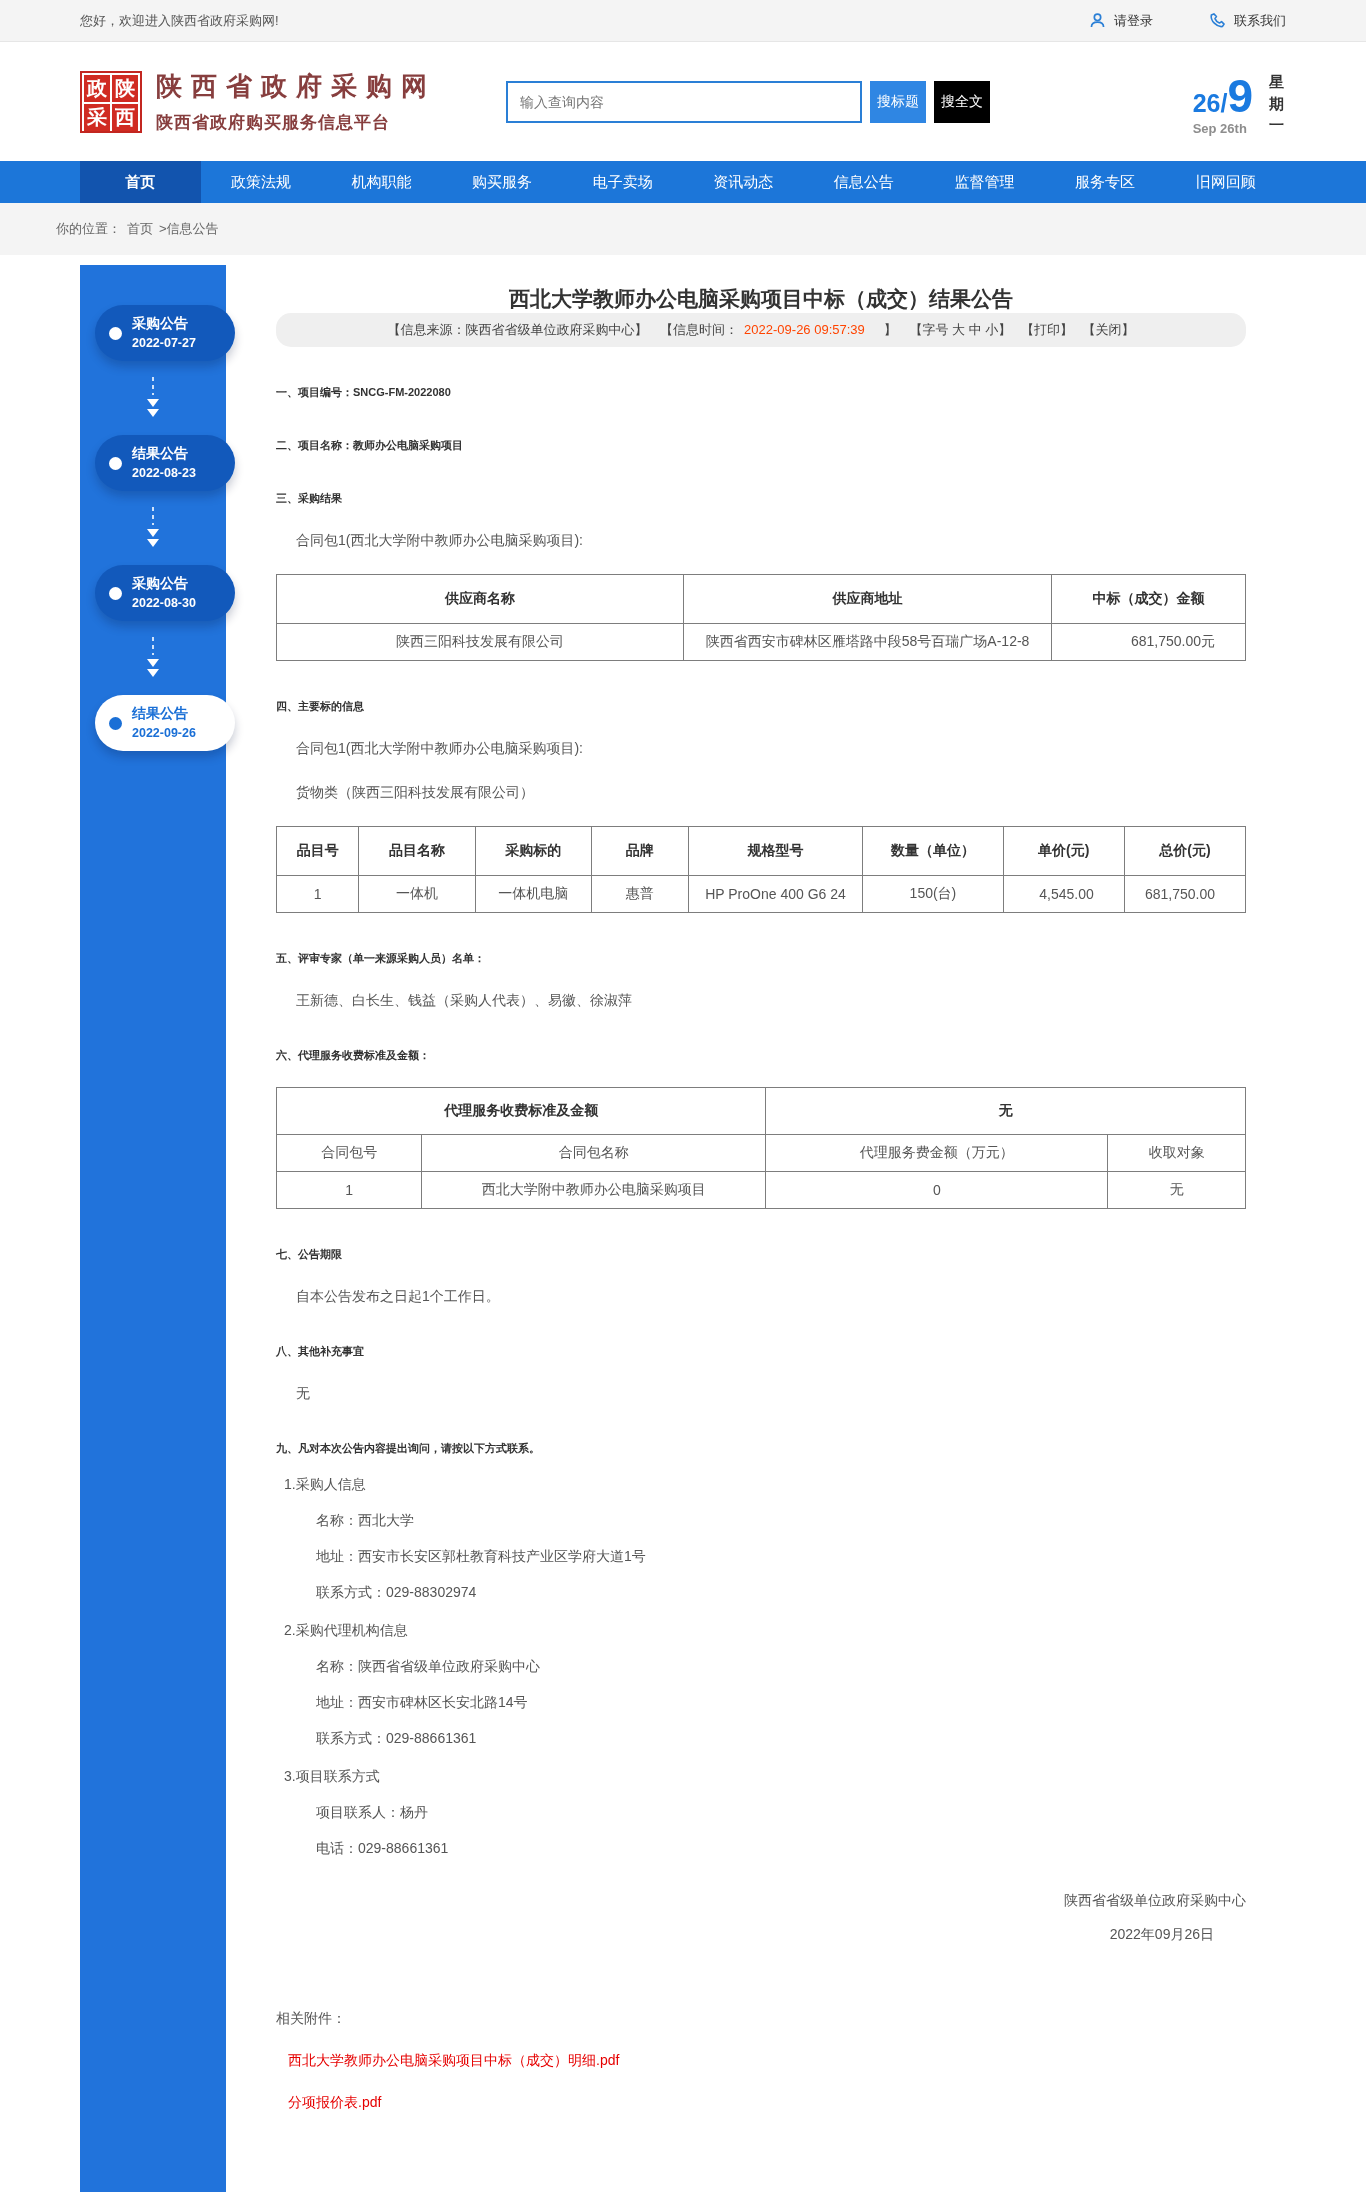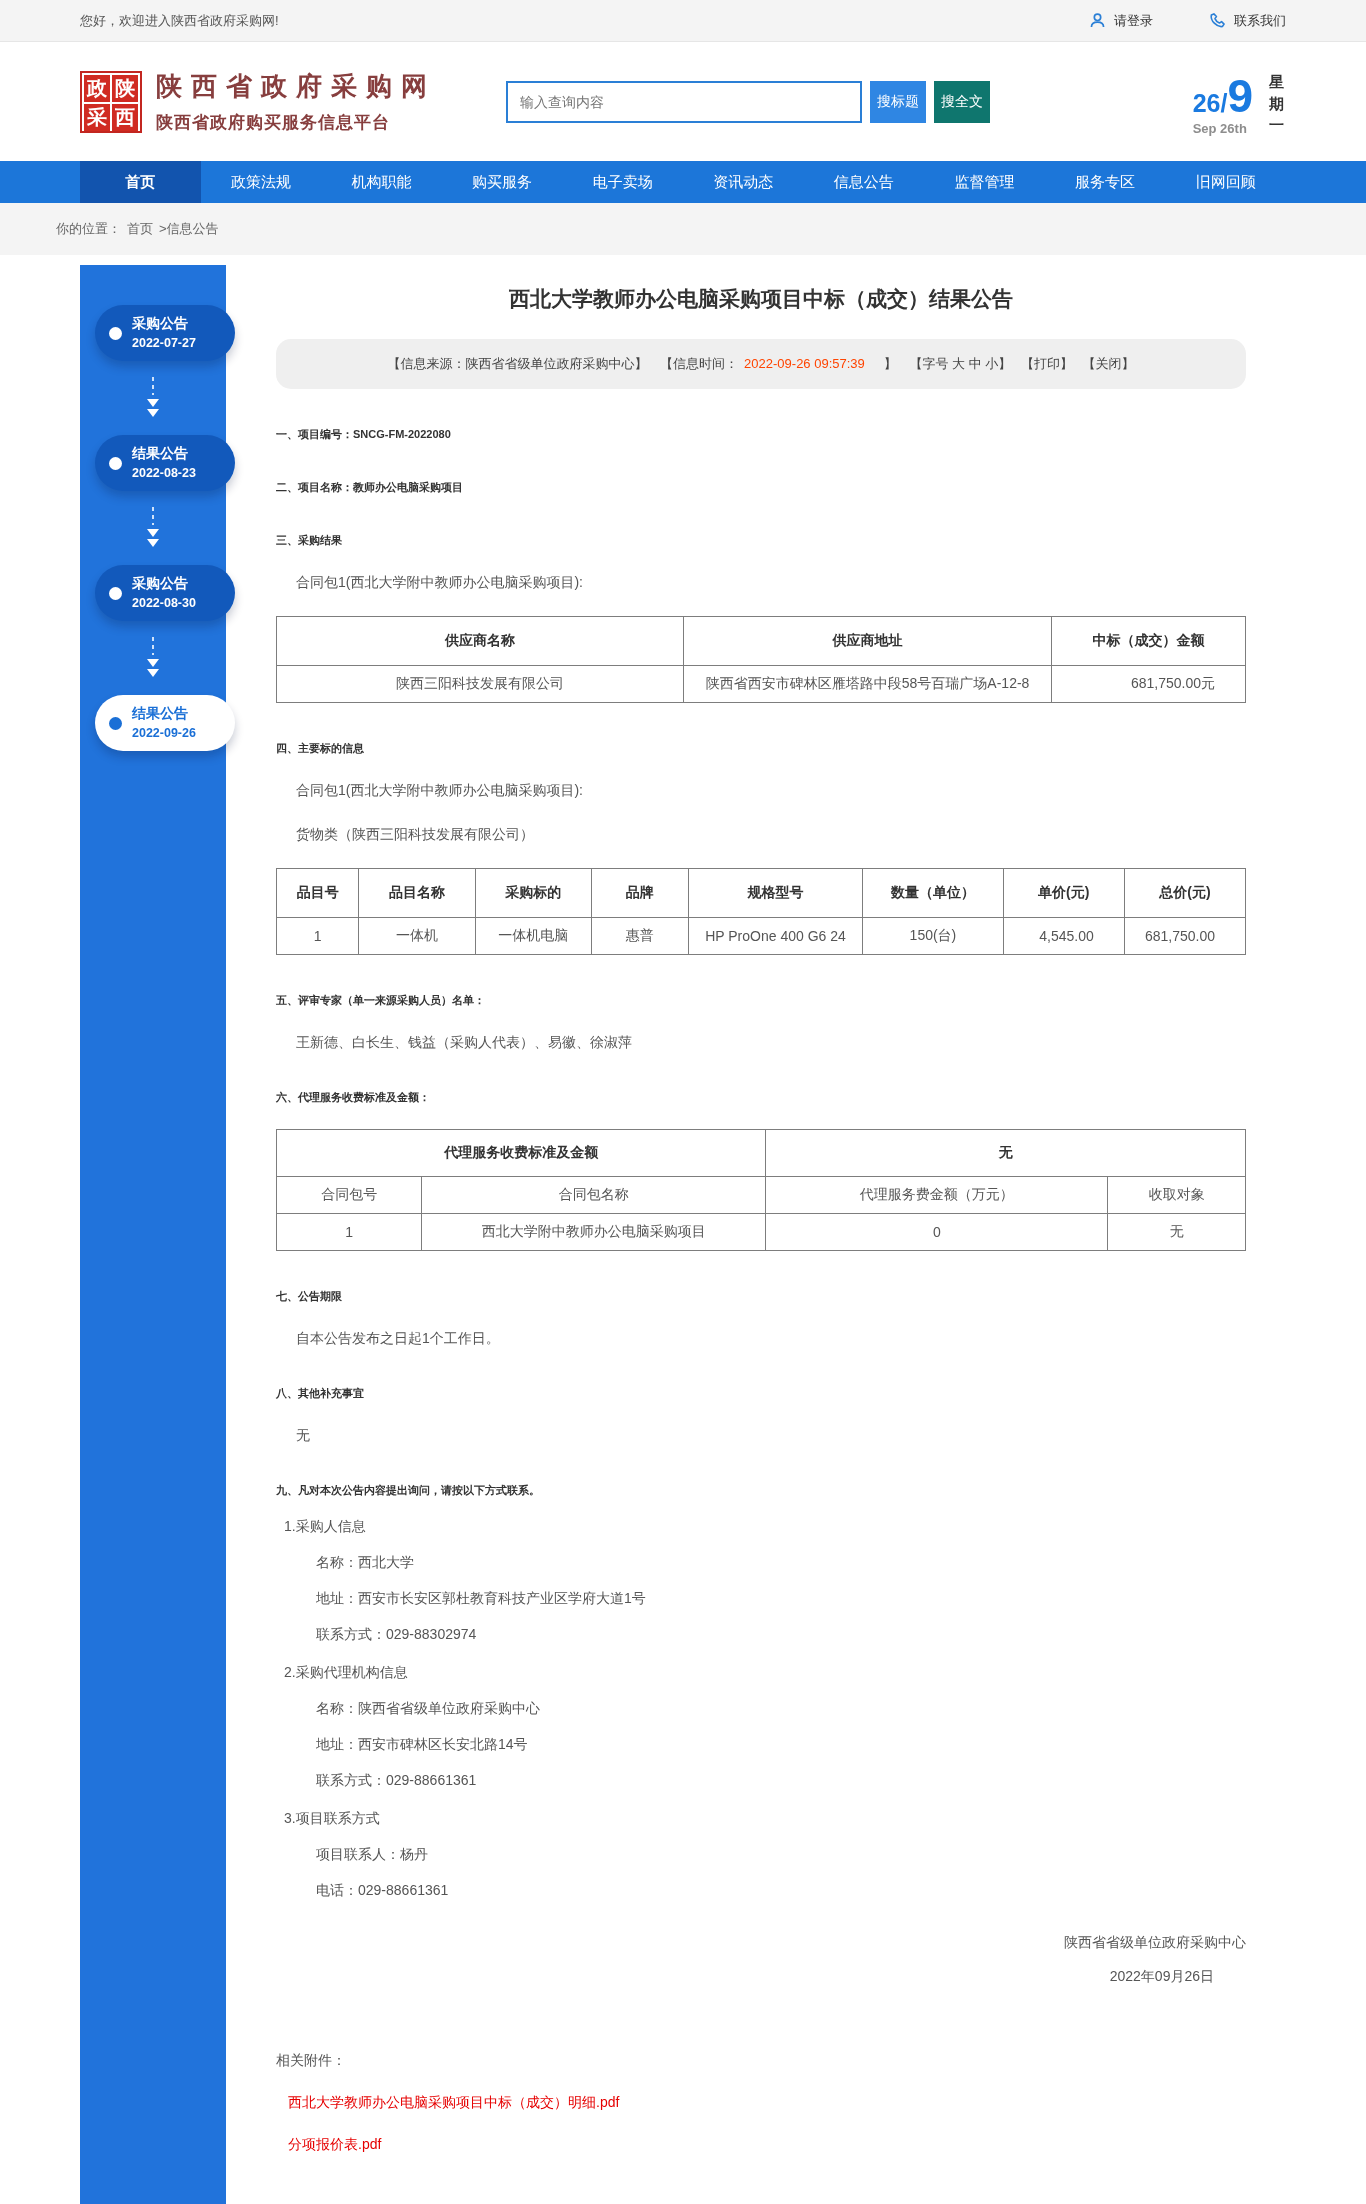--- a/index.html
+++ b/index.html
@@ -22,21 +22,21 @@
   .seal span { background:#d02b22; color:#fff; font-weight:bold; font-size:20px;
     display:flex; align-items:center; justify-content:center; }
   .brand-text .title { font-size:26px; font-weight:bold; color:#873e3e; letter-spacing:9px; white-space:nowrap; }
   .brand-text .subtitle { font-size:17px; font-weight:bold; color:#873e3e; letter-spacing:1px; margin-top:7px; }
   .search-area { display:flex; align-items:center; margin-left:70px; }
   .search-input { width:356px; height:42px; border:2px solid #2a7fd6; padding:0 12px;
     font-size:14px; color:#333; outline:none; font-family:inherit; }
   .search-btn { height:42px; width:56px; border:none; color:#fff; font-size:14px;
     margin-left:8px; cursor:pointer; font-family:inherit; }
   .btn-title { background:#2f86e3; }
-  .btn-full  { background:#0f766e; }
+  .btn-full  { background:#000000; }
   .date-block { margin-left:auto; display:flex; align-items:flex-end; gap:16px; }
   .date-nums { text-align:left; }
   .date-dm { color:#1a7ae0; font-weight:bold; white-space:nowrap; }
   .date-dm .small { font-size:25px; }
   .date-dm .big { font-size:46px; line-height:1; }
   .date-en { color:#8d8d8d; font-size:13px; font-weight:bold; margin-top:2px; }
   .weekday { width:17px; font-size:15px; font-weight:bold; color:#333;
     line-height:1.45; word-break:break-all; margin-top:4px; }
   
   .nav { height:42px; background:#1c76d9; display:flex; padding:0 80px; }
@@ -58,21 +58,21 @@
   .t-txt { line-height:1.5; }
   .t-title { font-size:14px; font-weight:bold; }
   .t-date { font-size:12.5px; font-weight:bold; }
   .t-item.active { background:#fff; color:#1a6fd6; }
   .t-item.active .t-dot { background:#1a6fd6; }
   .t-arrow { display:block; margin:14px auto; }
   
   .content { flex:1; padding:0 40px 80px 50px; }
   .article-title { text-align:center; font-size:21px; font-weight:bold; color:#333; margin-top:30px; }
   .meta-bar { background:#efefef; text-align:center; font-size:13px; color:#444;
-    padding:16px 4px; margin-top:26px; white-space:nowrap;border-radius:15px; }
+    padding:8px 4px; white-space:nowrap;border-radius:15px; }
   .meta-bar span { margin:0 3px; }
   .meta-red { color:#ff4400; }
   .meta-btn { cursor:pointer; }
   .sec-h { font-size:11px; font-weight:bold; color:#333; margin:38px 0 0; }
   .para { font-size:14px; color:#555; margin:26px 0 0 20px; }
   .contact-num { font-size:14px; color:#555; margin:20px 0 0 8px; }
   .contact-line { font-size:14px; color:#555; margin:18px 0 0 40px; }
   table { width:100%; border-collapse:collapse; margin-top:24px; font-size:14px; color:#555; table-layout:fixed; }
   th, td { border:1px solid #7d7d7d; text-align:center; padding:8px 10px; }
   th { color:#333; font-weight:bold; padding:15px 10px; }

